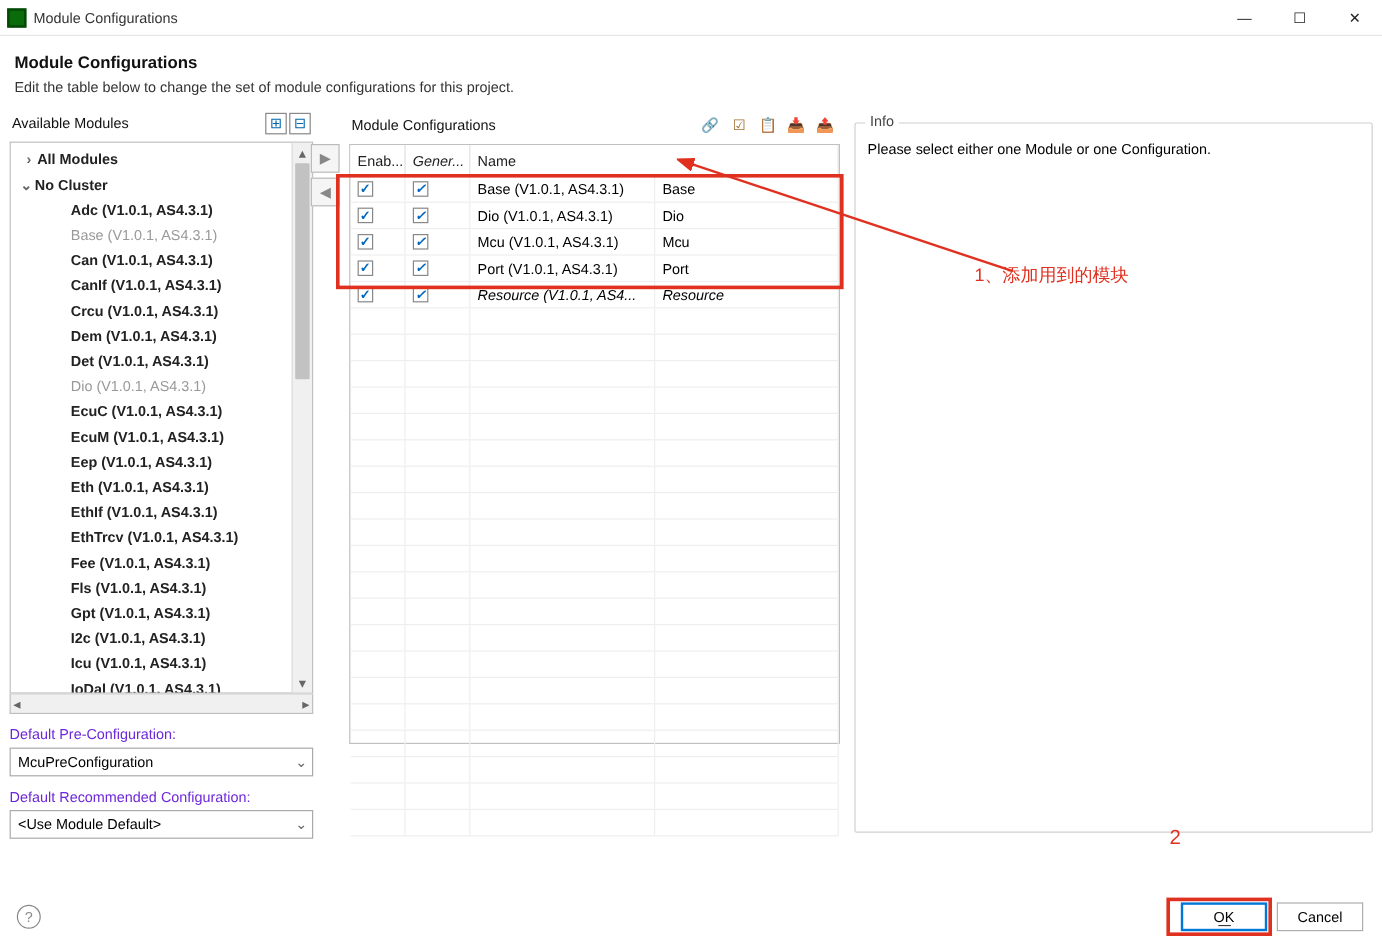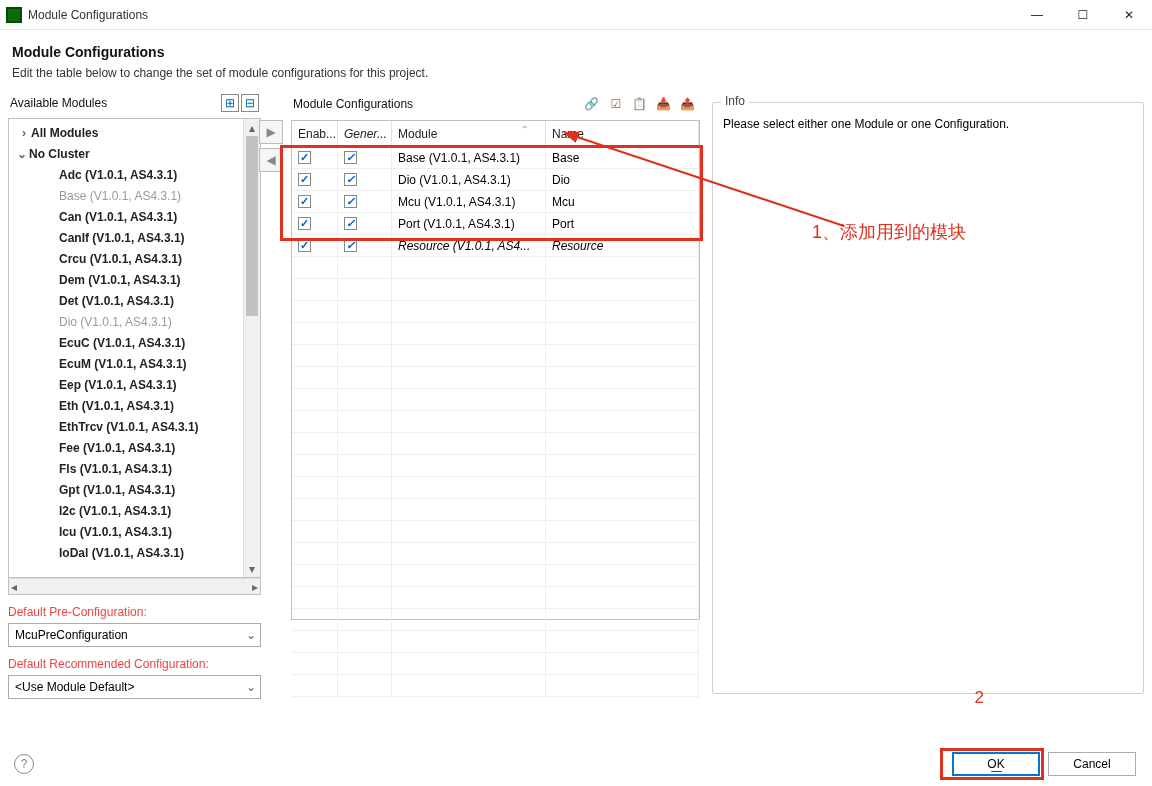--- a/index.html
+++ b/index.html
@@ -31,21 +31,21 @@
 .tree .row.disabled { color: #999; }
 .tree .twisty { width: 14px; display: inline-block; text-align: center; color: #666; }
 .tree .indent1 { padding-left: 24px; }
 .tree .indent2 { padding-left: 50px; }
 .vscroll { width: 17px; background: #f0f0f0; border-left: 1px solid #ddd; position: relative; }
 .vscroll .arrow { height: 17px; display: flex; align-items: center; justify-content: center; color: #666; }
 .vscroll .thumb { position: absolute; left: 2px; right: 2px; top: 17px; height: 180px; background: #c2c2c2; border-radius: 1px; }
 .hscroll { height: 17px; background: #f0f0f0; border: 1px solid #c0c0c0; border-top: 1px solid #ddd; display: flex; align-items: center; justify-content: space-between; padding: 0 2px; color: #666; }
 
 .form-row { margin-top: 10px; }
-.form-row label { color: #ef4444; display: block; margin-bottom: 4px; }
+.form-row label { color: #6d28d9; display: block; margin-bottom: 4px; }
 .select { width: 100%; height: 24px; border: 1px solid #aaa; background: #fff; display: flex; align-items: center; justify-content: space-between; padding: 0 4px 0 6px; }
 .select .chev { color: #666; }
 
 
 .middle { flex: 1; margin-left: 30px; display: flex; flex-direction: column; position: relative; }
 .mid-head { display: flex; align-items: center; padding: 4px 2px 6px 2px; }
 .mid-head .label { flex: 1; color: #111; }
 .toolbar-icons { display: flex; gap: 4px; }
 .ti { width: 20px; height: 20px; display: flex; align-items: center; justify-content: center; color: #a07030; }
 
@@ -71,29 +71,29 @@
 .red-box.rows { top: 24px; left: -12px; right: -4px; height: 96px; }
 
 
 .right { width: 432px; margin-left: 12px; position: relative; }
 .info-group { border: 1px solid #d0d0d0; border-radius: 2px; padding: 14px 10px 23px 10px; margin-top: 12px; position: relative; height: 592px; }
 .info-group .legend { position: absolute; top: -9px; left: 8px; background: #fff; padding: 0 4px; color: #444; }
 .info-group .msg { color: #000000; }
 
 
 .anno-arrow { position: absolute; top: 36px; right: 280px; color: #e03020; pointer-events: none; }
-.anno-text-1 { position: absolute; top: 130px; left: 100px; color: #e03020; font-size: 18px; pointer-events: none; }
+.anno-text-1 { position: absolute; top: 130px; left: 100px; color: #e03020; font-size: 15px; pointer-events: none; }
 .anno-text-2 { position: absolute; bottom: 40px; right: 160px; color: #e03020; font-size: 17px; pointer-events: none; }
 .red-box.ok { position: absolute; left: -4px; top: -4px; right: -4px; bottom: -4px; }
 
 
 .footer { display: flex; align-items: center; padding: 4px 16px 10px 14px; position: absolute; bottom: 0; left: 0; right: 0; }
 .help-icon { width: 20px; height: 20px; border: 1.5px solid #888; border-radius: 50%; display: flex; align-items: center; justify-content: center; color: #888; }
 .footer .spacer { flex: 1; }
-.btn { width: 88px; height: 24px; background: #fff; border: 1px solid #adadad; display: flex; align-items: center; justify-content: center; margin-left: 8px; position: relative; }
+.btn { width: 72px; height: 24px; background: #fff; border: 1px solid #adadad; display: flex; align-items: center; justify-content: center; margin-left: 8px; position: relative; }
 .btn.default { border: 2px solid #0078d7; }
 </style>
 </head>
 <body>
 
 <div class="titlebar">
   <span class="icon-box"></span>
   <span class="title">Module Configurations</span>
   <div class="winbtn">—</div>
   <div class="winbtn">☐</div>
@@ -128,20 +128,21 @@
           <div class="row indent2 bold">Can (V1.0.1, AS4.3.1)</div>
           <div class="row indent2 bold">CanIf (V1.0.1, AS4.3.1)</div>
           <div class="row indent2 bold">Crcu (V1.0.1, AS4.3.1)</div>
           <div class="row indent2 bold">Dem (V1.0.1, AS4.3.1)</div>
           <div class="row indent2 bold">Det (V1.0.1, AS4.3.1)</div>
           <div class="row indent2 disabled">Dio (V1.0.1, AS4.3.1)</div>
           <div class="row indent2 bold">EcuC (V1.0.1, AS4.3.1)</div>
           <div class="row indent2 bold">EcuM (V1.0.1, AS4.3.1)</div>
           <div class="row indent2 bold">Eep (V1.0.1, AS4.3.1)</div>
           <div class="row indent2 bold">Eth (V1.0.1, AS4.3.1)</div>
+          <div class="row indent2 bold">EthIf (V1.0.1, AS4.3.1)</div>
           <div class="row indent2 bold">EthTrcv (V1.0.1, AS4.3.1)</div>
           <div class="row indent2 bold">Fee (V1.0.1, AS4.3.1)</div>
           <div class="row indent2 bold">Fls (V1.0.1, AS4.3.1)</div>
           <div class="row indent2 bold">Gpt (V1.0.1, AS4.3.1)</div>
           <div class="row indent2 bold">I2c (V1.0.1, AS4.3.1)</div>
           <div class="row indent2 bold">Icu (V1.0.1, AS4.3.1)</div>
           <div class="row indent2 bold">IoDal (V1.0.1, AS4.3.1)</div>
         </div>
       <div class="vscroll">
         <div class="arrow">▴</div>
@@ -182,21 +183,20 @@
         <div class="ti">☑</div>
         <div class="ti">📋</div>
         <div class="ti">📥</div>
         <div class="ti">📤</div>
       </div>
     </div>
     <div class="table-wrap">
       <div class="thead">
         <div class="th col-enab">Enab...</div>
         <div class="th col-gen">Gener...</div>
-        <div class="th col-mod sort">Module</div>
         <div class="th col-name">Name</div>
       </div>
       <div class="tbody" id="tbody">
           <div class="tr">
             <div class="td col-enab">
               <span class="cb">✓</span>
             </div>
             <div class="td col-gen">
               <span class="cb">✓</span>
             </div>

